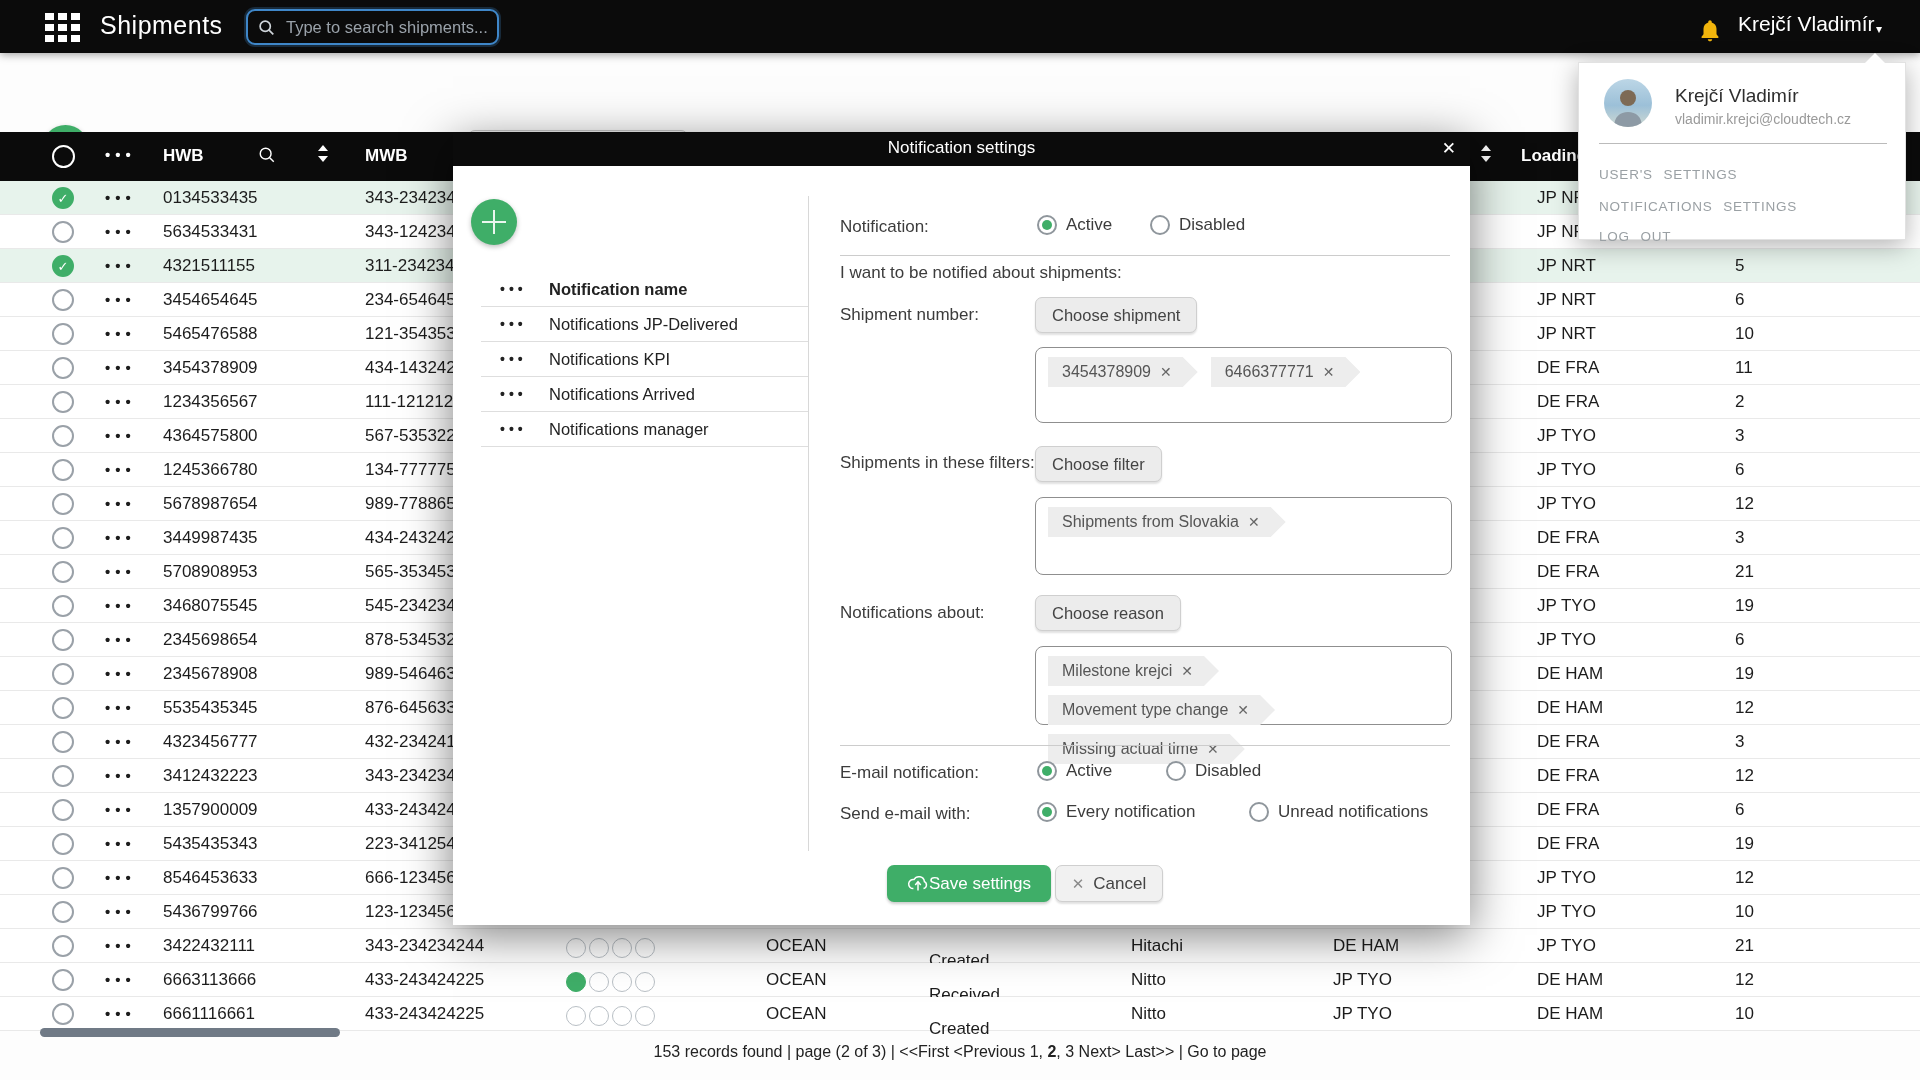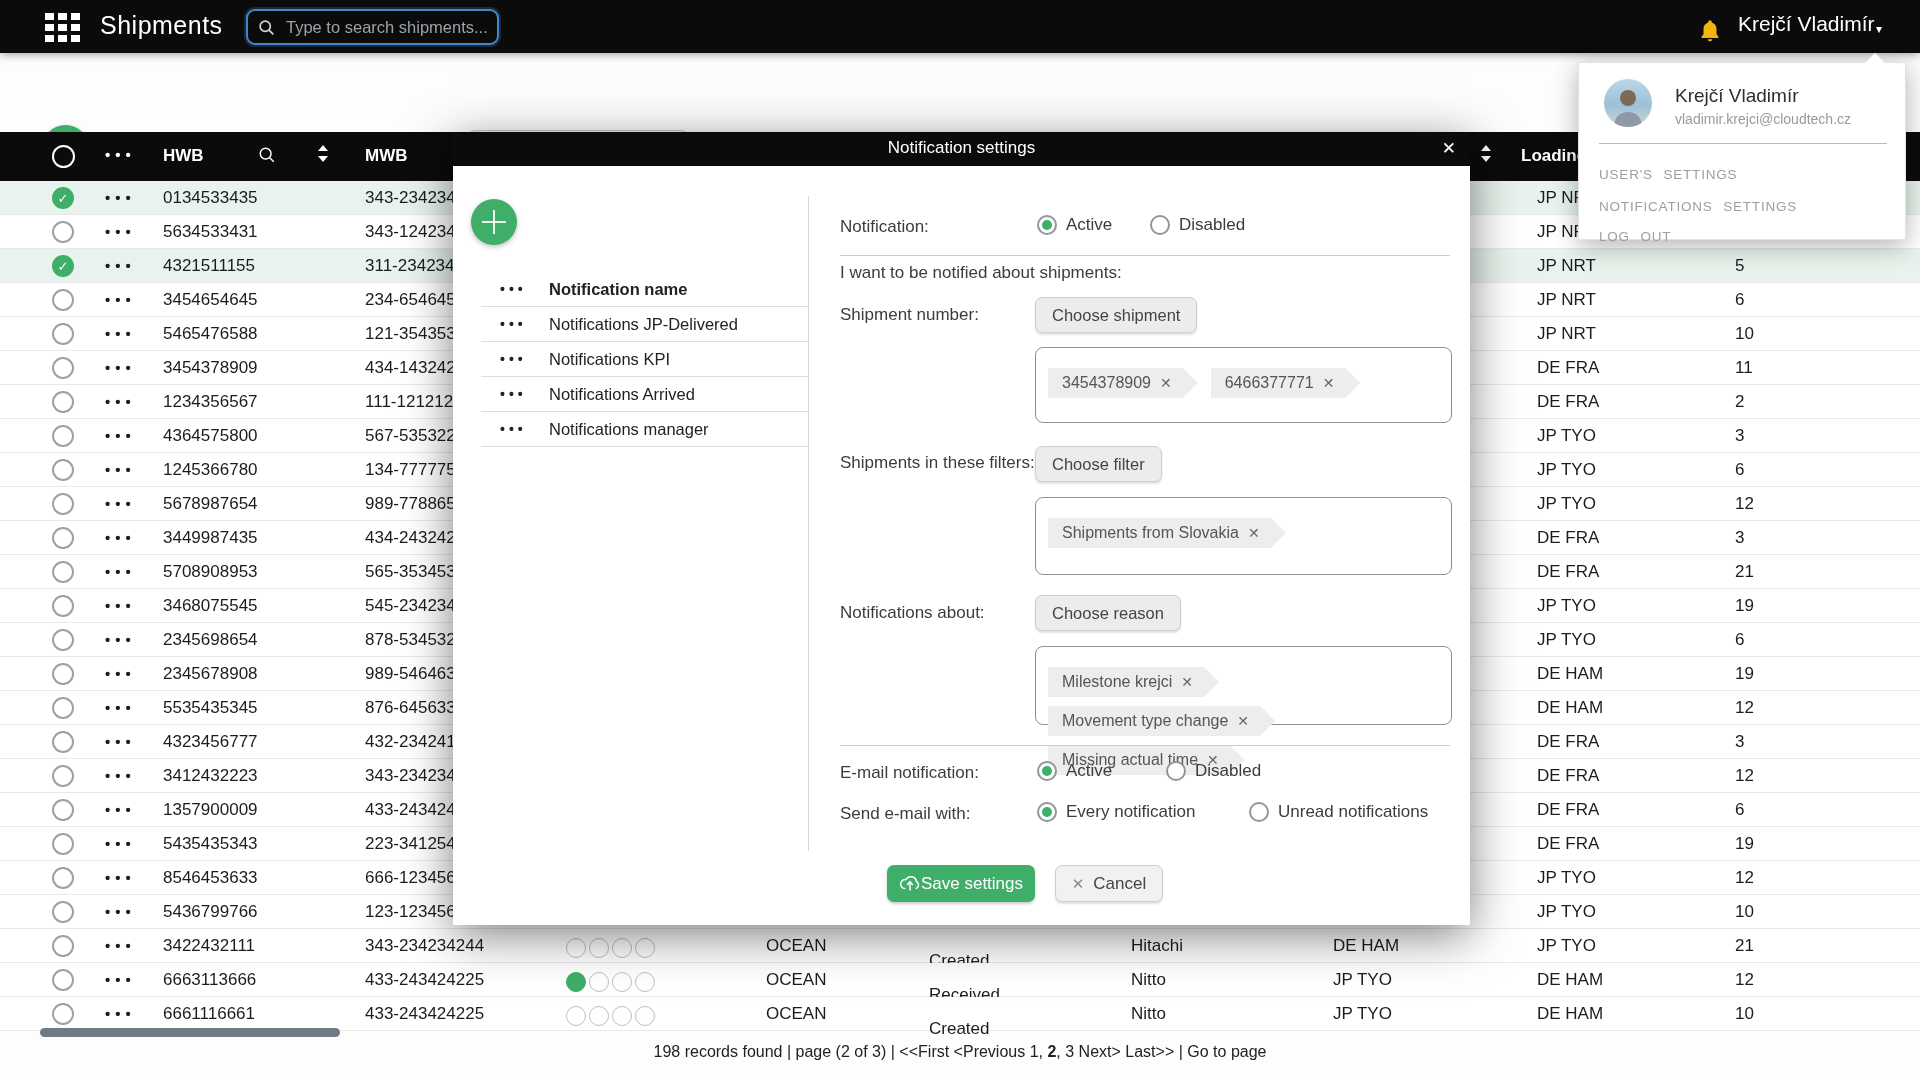--- a/index.html
+++ b/index.html
@@ -80,24 +80,24 @@
   .m-item.hdr { font-weight:700; }
   .m-item .idots { position:absolute; left:19px; letter-spacing:4px; font-weight:700; font-size:14px; }
   .m-item .ilabel { position:absolute; left:68px; }
   .m-label { position:absolute; left:387px; font-size:17px; color:#3c3c3c; font-weight:300; white-space:nowrap; }
   .m-hline { position:absolute; left:387px; width:610px; height:1px; background:#ccc; }
   .radio-row { position:absolute; display:flex; align-items:center; gap:9px; }
   .radio { width:20px; height:20px; border:2px solid #8f969c; border-radius:50%; background:#fff; position:relative; flex:0 0 auto; }
   .radio.on::after { content:""; position:absolute; inset:3px; border-radius:50%; background:#3fae68; }
   .radio-lb { font-size:17px; color:#3c3c3c; font-weight:300; white-space:nowrap; }
   .gbtn { position:absolute; height:36px; background:#ececec; border:1px solid #cfcfcf; border-radius:7px; box-shadow:0 2px 2px rgba(0,0,0,.12); font-size:16.5px; color:#444; font-weight:300; display:flex; align-items:center; justify-content:center; padding:0 16px; white-space:nowrap; }
-  .tagbox { position:absolute; left:582px; width:417px; border:1px solid #8f8f8f; border-radius:8px; background:#fff; padding:20px 12px; display:flex; flex-wrap:wrap; gap:9px 13px; align-content:flex-start; }
+  .tagbox { position:absolute; left:582px; width:417px; border:1px solid #8f8f8f; border-radius:8px; background:#fff; padding:9px 12px; display:flex; flex-wrap:wrap; gap:9px 13px; align-content:flex-start; }
   .chip { position:relative; height:30px; line-height:30px; background:#ededed; color:#555; font-size:16px; font-weight:300; padding:0 26px 0 14px; white-space:nowrap; clip-path:polygon(0 0, calc(100% - 15px) 0, 100% 50%, calc(100% - 15px) 100%, 0 100%); }
   .chip .x { margin-left:9px; color:#666; font-size:14px; }
-  .save-btn { position:absolute; left:434px; top:732px; width:148px; height:37px; background:#3fae68; border-radius:7px; color:#fff; font-size:17px; font-weight:300; display:flex; align-items:center; justify-content:center; box-shadow:0 2px 3px rgba(0,0,0,.2); }
+  .save-btn { position:absolute; left:434px; top:732px; width:164px; height:37px; background:#3fae68; border-radius:7px; color:#fff; font-size:17px; font-weight:300; display:flex; align-items:center; justify-content:center; box-shadow:0 2px 3px rgba(0,0,0,.2); }
   .cancel-btn { position:absolute; left:602px; top:732px; width:108px; height:37px; background:#f1f1f1; border:1px solid #cfcfcf; border-radius:7px; color:#444; font-size:17px; font-weight:300; display:flex; align-items:center; justify-content:center; gap:9px; box-shadow:0 2px 2px rgba(0,0,0,.12); }
   .cancel-x { color:#8a8a8a; font-size:15px; }
 
   
   .umenu { position:absolute; left:1578px; top:62px; width:328px; height:178px; background:#fff; border:1px solid #e2e2e2; box-shadow:0 6px 24px rgba(0,0,0,.3); z-index:60; }
   .umenu .pointer { position:absolute; left:286px; top:-10px; width:0; height:0; border-left:10px solid transparent; border-right:10px solid transparent; border-bottom:10px solid #fff; }
   .avatar { position:absolute; left:25px; top:16px; width:48px; height:48px; border-radius:50%; background:linear-gradient(180deg,#bcd6e6 0%,#9cc0d8 55%,#cfd9d2 100%); overflow:hidden; }
   .uname { position:absolute; left:96px; top:22px; font-size:19px; color:#2e2e2e; font-weight:300; }
   .uemail { position:absolute; left:96px; top:48px; font-size:14px; color:#9a9a9a; font-weight:300; }
   .udivider { position:absolute; left:20px; top:80px; width:288px; height:1px; background:#bbb; }
@@ -386,21 +386,21 @@
       <span class="c-sh">Nitto</span>
       <span class="c-pol">JP TYO</span>
         <span class="c-load">DE HAM</span>
     <span class="c-cnt">10</span>
       </div>
     </div>
 
   <div class="hscroll"></div>
 
   <div class="footer">
-    <span>198 records found</span>
+    <span>153 records found</span>
     <span> | </span>
     <span>page (2 of 3)</span>
     <span> | </span>
     <span>&lt;&lt;First</span>
     <span> </span>
     <span>&lt;Previous</span>
     <span> </span>
     <span>1,</span>
     <span> </span>
     <b>2</b><span>, 3</span>

